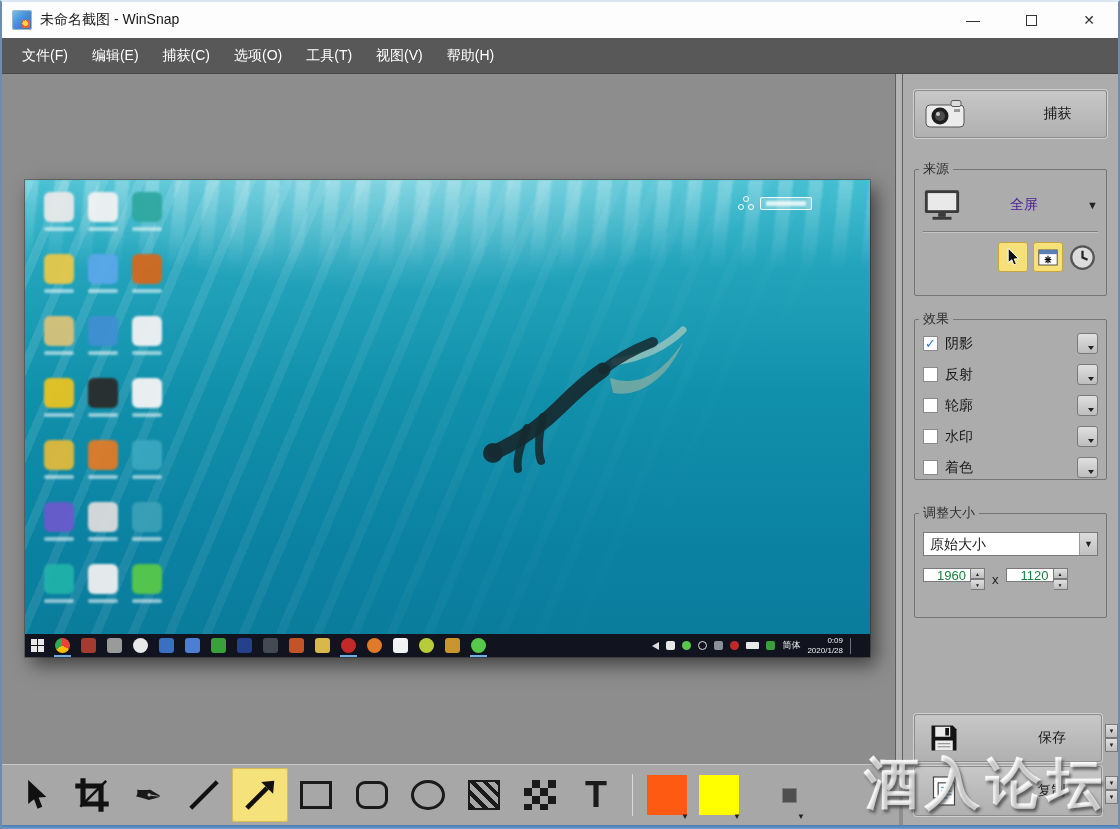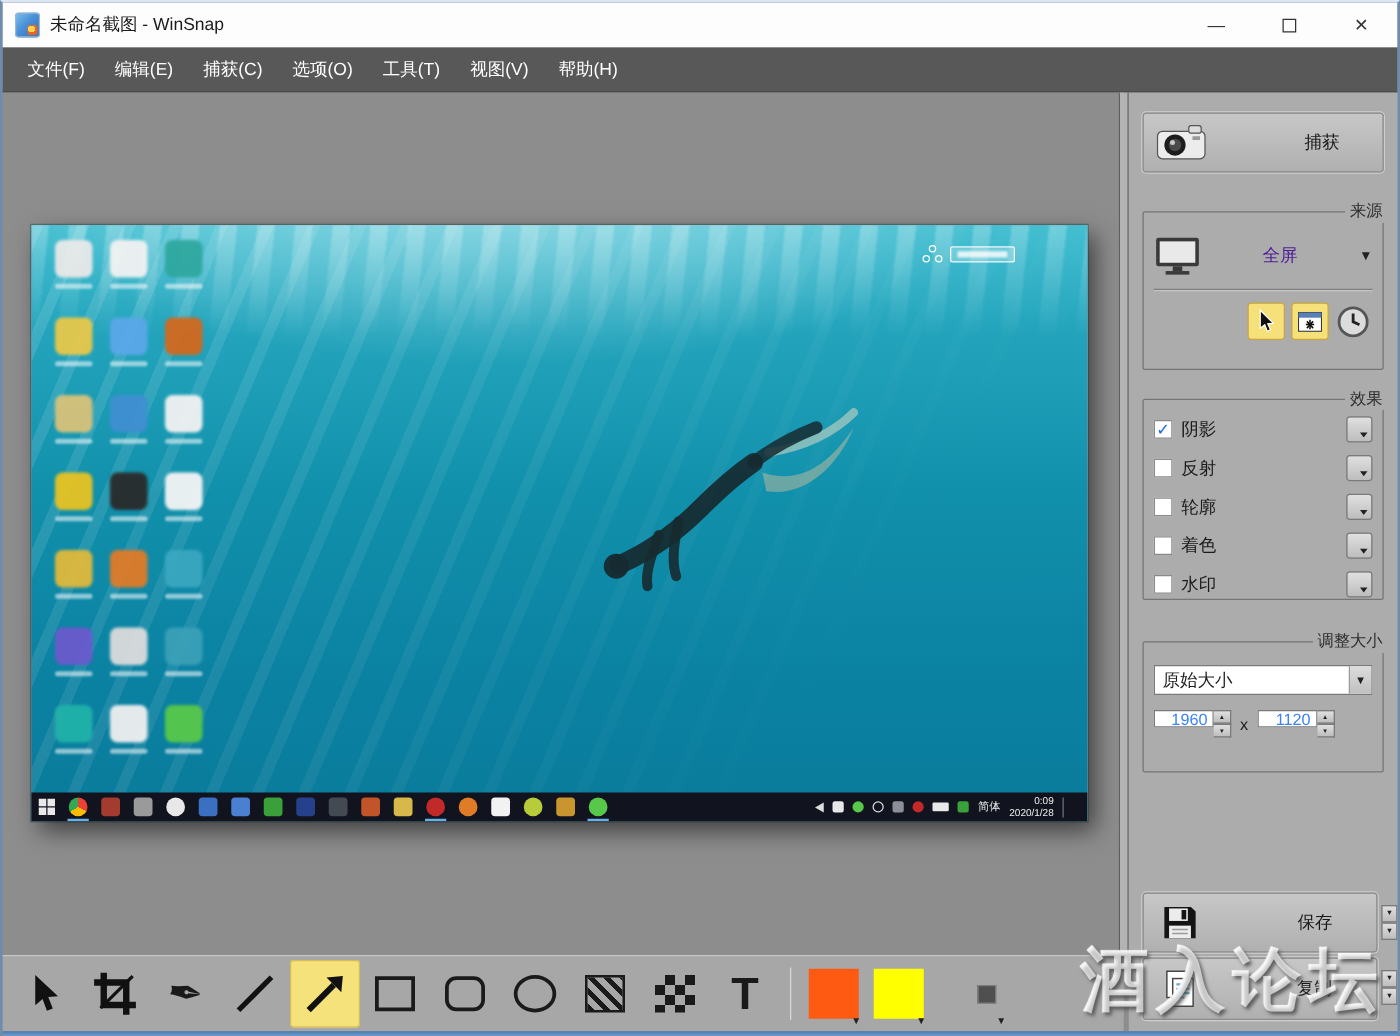--- a/index.html
+++ b/index.html
@@ -85,21 +85,21 @@
   .tb-sep { width:1px; height:16px; background:rgba(255,255,255,0.4); }
   .show-desk { width:6px; height:18px; }
 
   
   .panel { position:absolute; left:901px; top:72px; width:217px; height:751px; background:#acacac; }
   .big-btn { position:absolute; left:11px; width:193px; background:linear-gradient(180deg,#c7c7c7,#b0b0b0);
              border:1px solid #8c8c8c; border-radius:3px; box-shadow:0 0 0 1px #cfcfcf;
              display:flex; align-items:center; }
   .big-btn .lbl { flex:1; text-align:center; font-size:14px; color:#1a1a1a;padding-left:44px; }
   fieldset { position:absolute; left:11px; width:193px; border:1px solid #757575; border-radius:2px; }
-  legend { font-size:13px; color:#2e2e2e; padding:0 4px; margin-left:4px;text-align:right; }
+  legend { font-size:13px; color:#2e2e2e; padding:0 4px; margin-left:4px; }
 
   .src-row { display:flex; align-items:center; padding:10px 8px 8px 8px; }
   .src-label { flex:1; text-align:center; font-size:14px; color:#4c1d95; }
   .caret { color:#222; font-size:11px; }
   .src-sep { height:1px; background:#7e7e7e; margin:2px 8px; box-shadow:0 1px 0 #c4c4c4; }
   .src-btns { display:flex; justify-content:flex-end; align-items:center; gap:5px; padding:8px 10px 10px; }
   .mini-tool { width:30px; height:30px; border:1px solid #9a9a9a; border-radius:3px;
                background:linear-gradient(#d6d6d6,#bdbdbd); display:flex; align-items:center; justify-content:center; }
   .mini-tool.active { background:#f6e07a; border-color:#c9a53d; }
   .timer-btn { width:28px; height:28px; border-radius:50%; border:none; background:transparent; }
@@ -115,21 +115,21 @@
   .dd-mini::after { content:""; position:absolute; right:3px; bottom:3px;
              border-left:3px solid transparent; border-right:3px solid transparent; border-top:4px solid #222; }
 
   .combo { display:flex; margin:10px 8px 8px; height:24px; border:1px solid #7a7a7a; background:#fff; }
   .combo .val { flex:1; font-size:14px; color:#1a1a1a; padding:3px 0 0 6px; }
   .combo .arrow { width:18px; background:linear-gradient(#dcdcdc,#c0c0c0); border-left:1px solid #9a9a9a;
                   display:flex; align-items:center; justify-content:center; }
   .size-row { display:flex; align-items:center; padding:4px 8px 12px; gap:4px; }
   .spin-wrap { display:flex; }
   .num { width:48px; height:14px; border:1px solid #7a7a7a; font-size:13px; text-align:right;
-         padding-right:4px; background:#fff; color:#3b82f6; font-family:"Liberation Sans",sans-serif; }
+         padding-right:4px; background:#fff; color:#15803d; font-family:"Liberation Sans",sans-serif; }
   .spin { width:14px; height:22px; display:flex; flex-direction:column; }
   .spin i { flex:1; border:1px solid #7a7a7a; border-left:none; background:linear-gradient(#e0e0e0,#bdbdbd);
             font-style:normal; font-size:5px; color:#222; display:flex; align-items:center; justify-content:center; }
   .x-sep { font-size:13px; color:#1a1a1a; padding:0 3px; }
 
   .split-dd { position:absolute; right:2px; width:13px; height:28px; display:flex; flex-direction:column; }
   .split-dd i { flex:1; border:1px solid #7a7a7a; background:linear-gradient(#e0e0e0,#bdbdbd);
             font-style:normal; font-size:6px; color:#222; display:flex; align-items:center; justify-content:center; }
 
   
@@ -418,26 +418,26 @@
         <span class="fx-label">反射</span>
         <span class="dd-mini"></span>
       </div>
       <div class="fx-row">
         <span class="cb"></span>
         <span class="fx-label">轮廓</span>
         <span class="dd-mini"></span>
       </div>
       <div class="fx-row">
         <span class="cb"></span>
-        <span class="fx-label">着色</span>
+        <span class="fx-label">水印</span>
         <span class="dd-mini"></span>
       </div>
       <div class="fx-row">
         <span class="cb"></span>
-        <span class="fx-label">水印</span>
+        <span class="fx-label">着色</span>
         <span class="dd-mini"></span>
       </div>
     </fieldset>
 
     <fieldset style="top:430px; height:114px;">
       <legend>调整大小</legend>
       <div class="combo">
         <span class="val">原始大小</span>
         <span class="arrow">
             <span class="caret" style="font-size:9px">▼</span>

